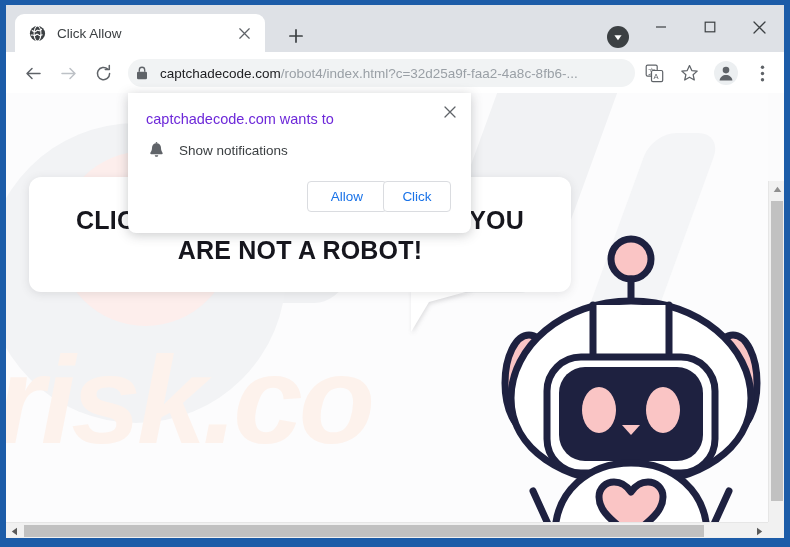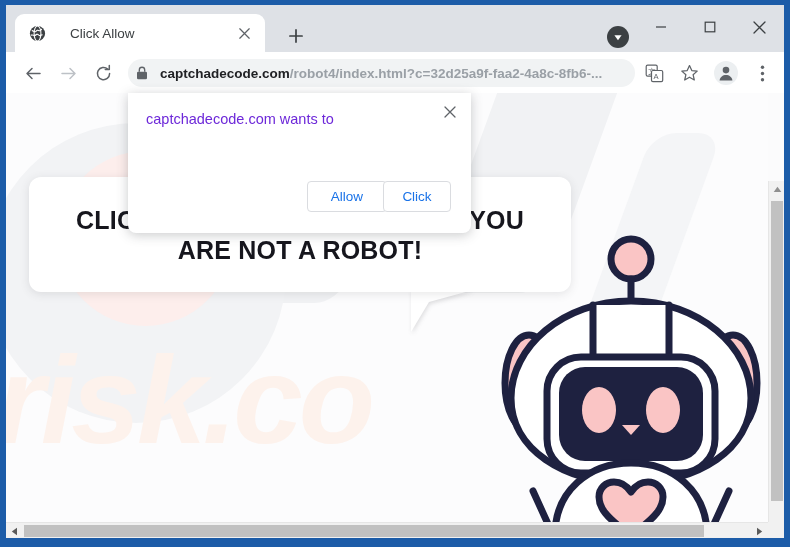--- a/index.html
+++ b/index.html
@@ -37,21 +37,21 @@
     background: #ffffff;
     border-radius: 9px 9px 0 0;
     display: flex; align-items: center;
   }
   #tab-favicon {
     margin-left: 14px;
     width: 17px; height: 17px;
     flex: 0 0 auto;
   }
   #tab-title {
-    margin-left: 24px;
+    margin-left: 11px;
     font-size: 13.5px;
     color: #3c4043;
     white-space: nowrap;
     overflow: hidden;
     flex: 1 1 auto;
   }
   #tab-close {
     width: 22px; height: 22px;
     margin-right: 10px;
     flex: 0 0 auto;
@@ -95,21 +95,20 @@
   #nav-fwd  { left: 48px; }
   #nav-rel  { left: 83px; }
 
   #omnibox {
     position: absolute; left: 122px; top: 7px;
     width: 507px; height: 28px;
     background: #f1f3f4;
     border-radius: 14px;
     display: flex; align-items: center;
     overflow: hidden;
-    font-weight: bold;
   }
   #lock-wrap {
     width: 28px; height: 28px;
     flex: 0 0 auto;
     display: flex; align-items: center; justify-content: center;
   }
   #url-text {
     font-size: 13.5px;
     color: #9aa0a6;
     white-space: nowrap;
@@ -497,18 +496,28 @@
       </div>
     </div>
 
     <div id="permdlg">
       <div id="permdlg-title">captchadecode.com wants to</div>
       <div id="permdlg-close">
         <svg width="12" height="12" viewBox="0 0 12 12">
           <path d="M1 1l10 10M11 1L1 11" stroke="#5f6368" stroke-width="1.25" stroke-linecap="round"></path>
         </svg>
       </div>
+      <div id="permdlg-row">
+        <span id="bell-wrap">
+          <svg width="15" height="17" viewBox="0 0 15 17">
+            <path d="M7.5 1.2c-2.7 0-4.5 2-4.5 4.6 0 3.6-1.7 4.3-1.7 5.6 0 .5.4.8 1 .8h10.4c.6 0 1-.3 1-.8 0-1.3-1.7-2-1.7-5.6 0-2.6-1.8-4.6-4.5-4.6z" fill="#5f6368"></path>
+            <path d="M7.5 0c.5 0 .9.4.9.9v.7H6.6V.9c0-.5.4-.9.9-.9z" fill="#5f6368"></path>
+            <path d="M5.8 13.2h3.4c0 .9-.8 1.6-1.7 1.6s-1.7-.7-1.7-1.6z" fill="#5f6368"></path>
+          </svg>
+        </span>
+        <span id="permdlg-row-label">Show notifications</span>
+      </div>
       <button class="dlgbtn" id="btn-allow">Allow</button>
       <button class="dlgbtn" id="btn-block">Click</button>
     </div>
 
   </div>
 </div>
 
 </body></html>

